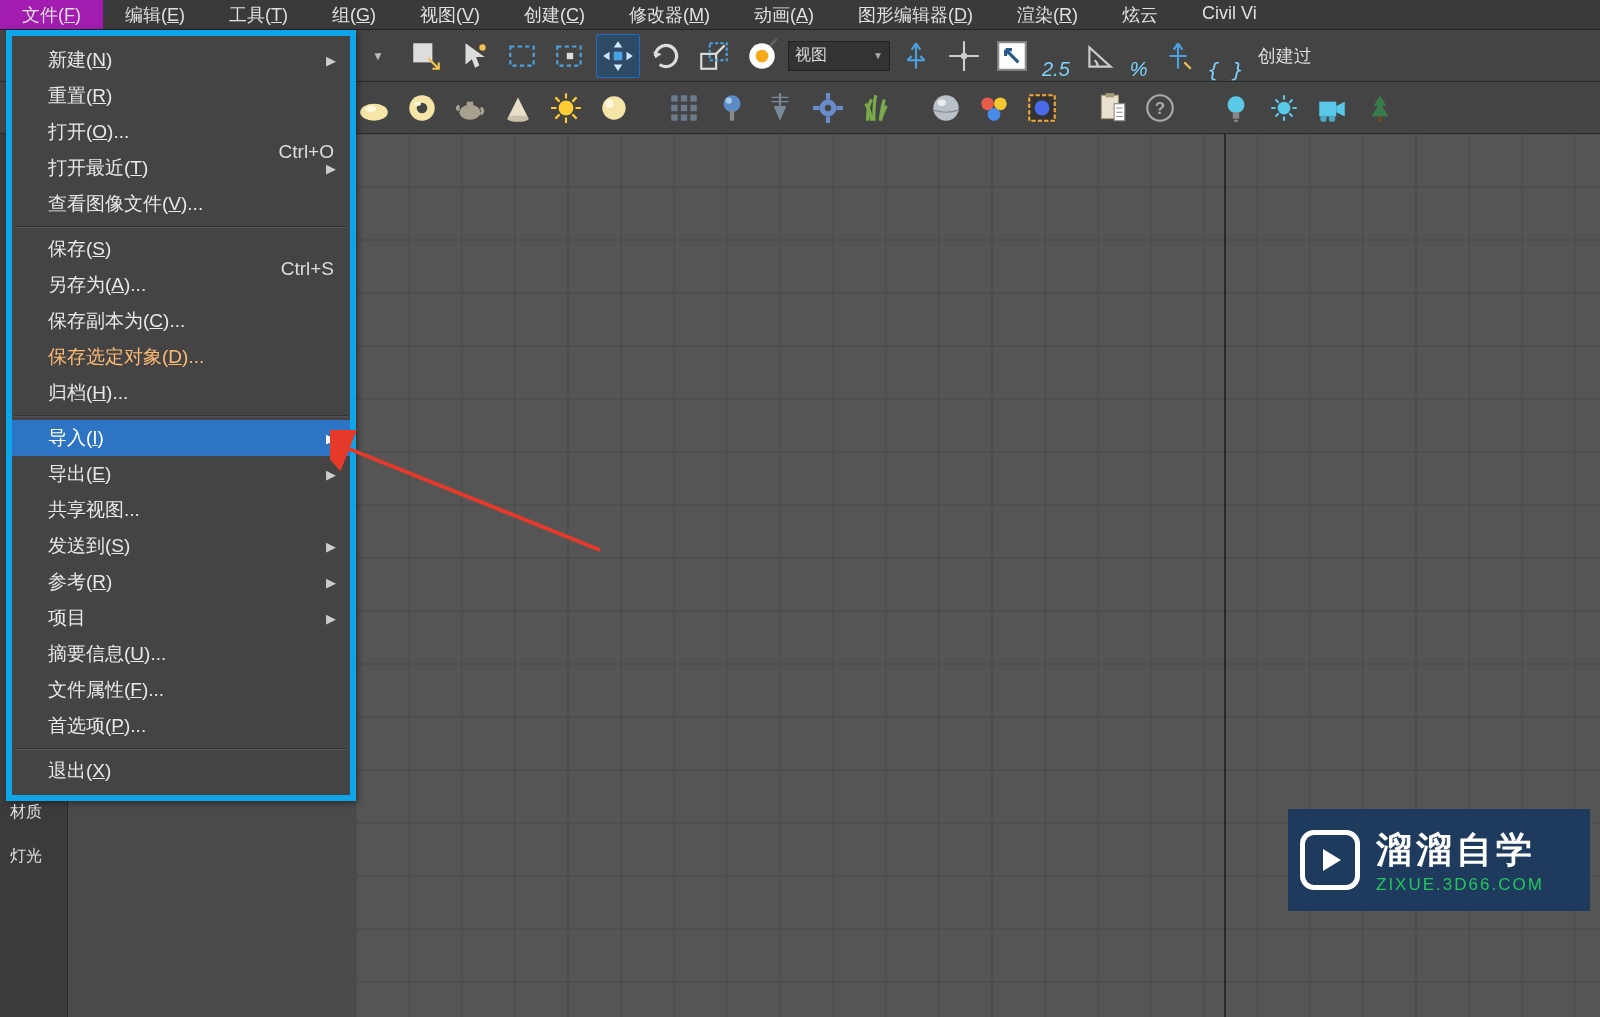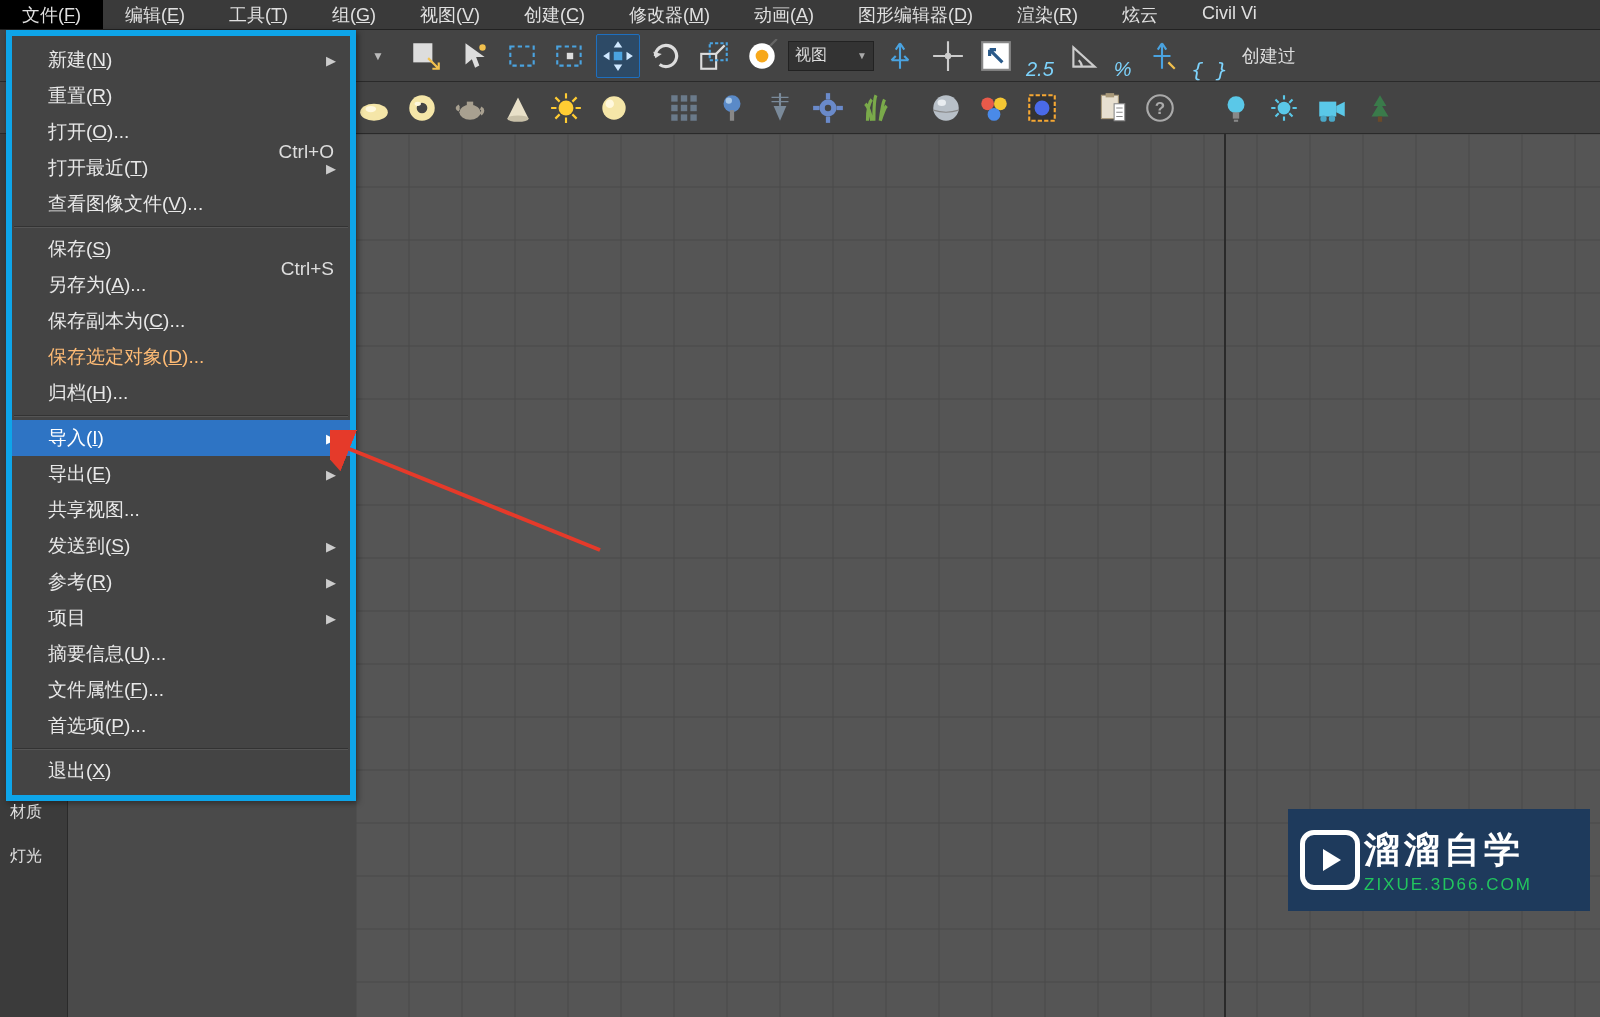--- a/index.html
+++ b/index.html
@@ -1,30 +1,30 @@
 <!DOCTYPE html>
 <html><head>
 <meta charset="utf-8">
 <style>
   * { margin:0; padding:0; box-sizing:border-box; font-family:"Microsoft YaHei","SimSun",sans-serif; }
   html,body { width:1600px; height:1017px; background:#4a4a4a; overflow:hidden; color:#e0e0e0; }
   
   
   .menubar { display:flex; height:30px; background:#3a3a3a; border-bottom:1px solid #222; font-size:18px; }
   .menubar .mitem { padding:3px 22px 0 22px; white-space:nowrap; cursor:default; }
-  .menubar .mitem.active { background:#000000; }
+  .menubar .mitem.active { background:#a21caf; }
   .menubar .mitem .ul { text-decoration:underline; }
   
   
   .toolrow { display:flex; align-items:center; height:52px; background:#444; border-bottom:1px solid #2a2a2a; padding-left:356px; gap:4px; }
   .toolrow2 { padding-left:352px; }
   .tbtn { width:44px; height:44px; display:flex; align-items:center; justify-content:center; border:1px solid transparent; border-radius:2px; }
   .tbtn.sel { border:1px solid #1e6fbf; background:#2d4a66; }
   .tbtn svg { width:34px; height:34px; }
-  .tsel { width:86px; height:30px; background:#333; border:1px solid #222; color:#ddd; font-size:16px; padding:2px 6px; display:flex; align-items:center; justify-content:space-between; }
+  .tsel { width:102px; height:30px; background:#333; border:1px solid #222; color:#ddd; font-size:16px; padding:2px 6px; display:flex; align-items:center; justify-content:space-between; }
   .tsel::after { content:"▼"; font-size:10px; color:#aaa; }
   .ttext { font-size:20px; color:#7dd3fc; font-style:italic; padding:0 4px;margin-top:28px; }
   
   
   .dropdown { position:absolute; left:6px; top:30px; width:350px; background:#444; border:6px solid #0ea5e9; box-shadow:2px 2px 6px rgba(0,0,0,.4); padding:6px 0; }
   .dropdown .sep { height:1px; background:#333; margin:4px 2px; box-shadow:0 1px 0 #555; }
   .dropdown .ditem { display:flex; align-items:center; height:36px; padding:0 16px 0 36px; font-size:19px; color:#e8e8e8; position:relative; }
   .dropdown .ditem.disabled { color:#fdba74; }
   .dropdown .ditem.highlight { background:#2e74c4; color:#fff; }
   .dropdown .ditem .lbl .ul { text-decoration:underline; }
@@ -33,21 +33,21 @@
   .dropdown .ditem.highlight .arrow { color:#fff; }
   
   
   .viewport { position:absolute; left:356px; right:0; top:134px; bottom:0; background:#555; overflow:hidden; }
   .gridsvg { width:100%; height:100%; display:block; }
   
   
   .leftlabels { position:absolute; left:10px; top:790px; font-size:16px; color:#e0e0e0; line-height:44px; }
   
   
-  .watermark { position:absolute; right:10px; bottom:106px; width:302px; height:102px; background:#1e3a5c; display:flex; align-items:center; padding:0 12px; gap:4px; color:#fff; }
+  .watermark { position:absolute; right:10px; bottom:106px; width:302px; height:102px; background:#1e3a5c; display:flex; align-items:center; padding:0 12px; gap:16px; color:#fff; }
   .watermark .play { width:60px; height:60px; border:5px solid #fff; border-radius:14px; display:flex; align-items:center; justify-content:center; }
   .watermark .txt { display:flex; flex-direction:column; }
   .watermark .txt .big { font-size:36px; font-weight:bold; letter-spacing:4px; }
   .watermark .txt .small { font-size:17px; letter-spacing:2px; color:#22c55e; }
   
   
   .annot { position:absolute; left:330px; top:430px; pointer-events:none; }
   
   
   .leftstrip { position:absolute; left:0; top:134px; width:68px; bottom:0; background:#3b3b3b; border-right:1px solid #2a2a2a; }

